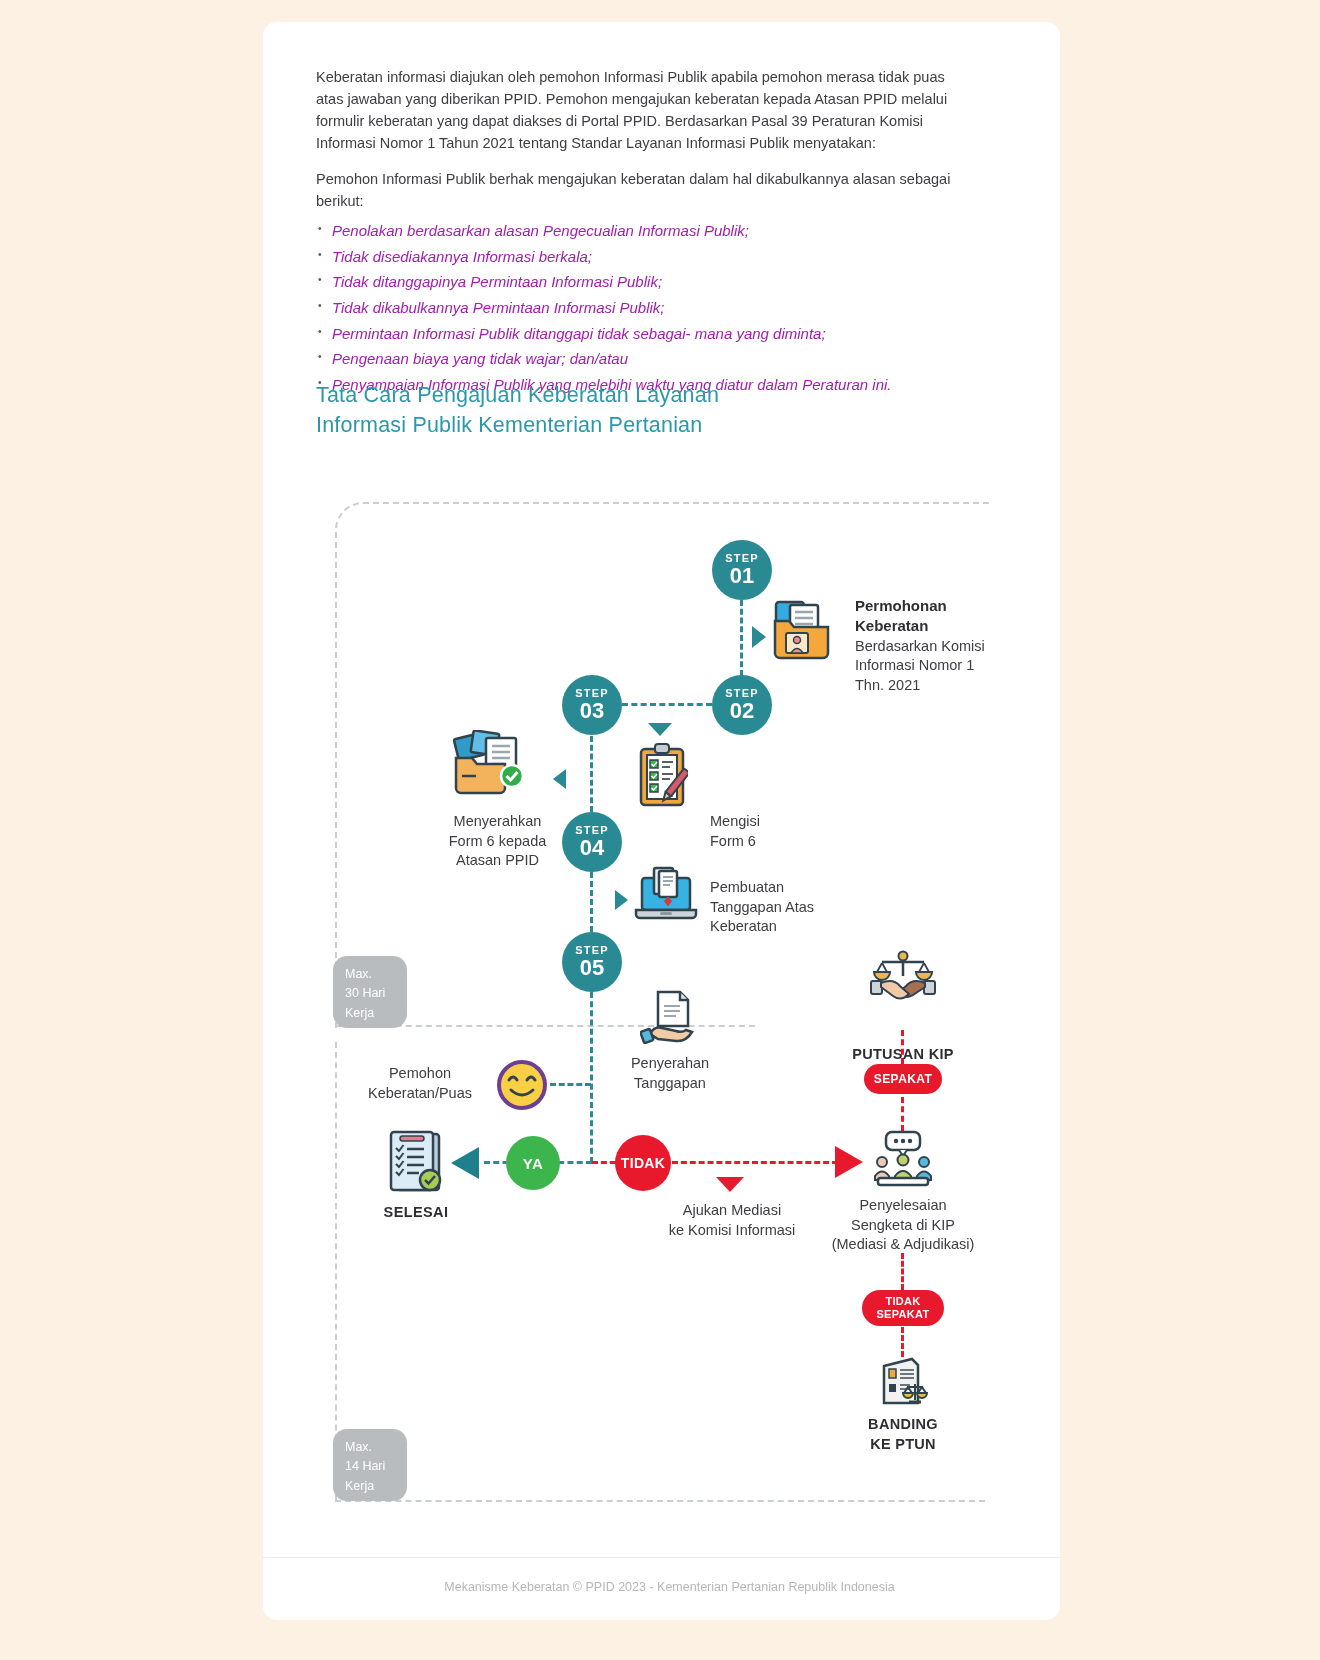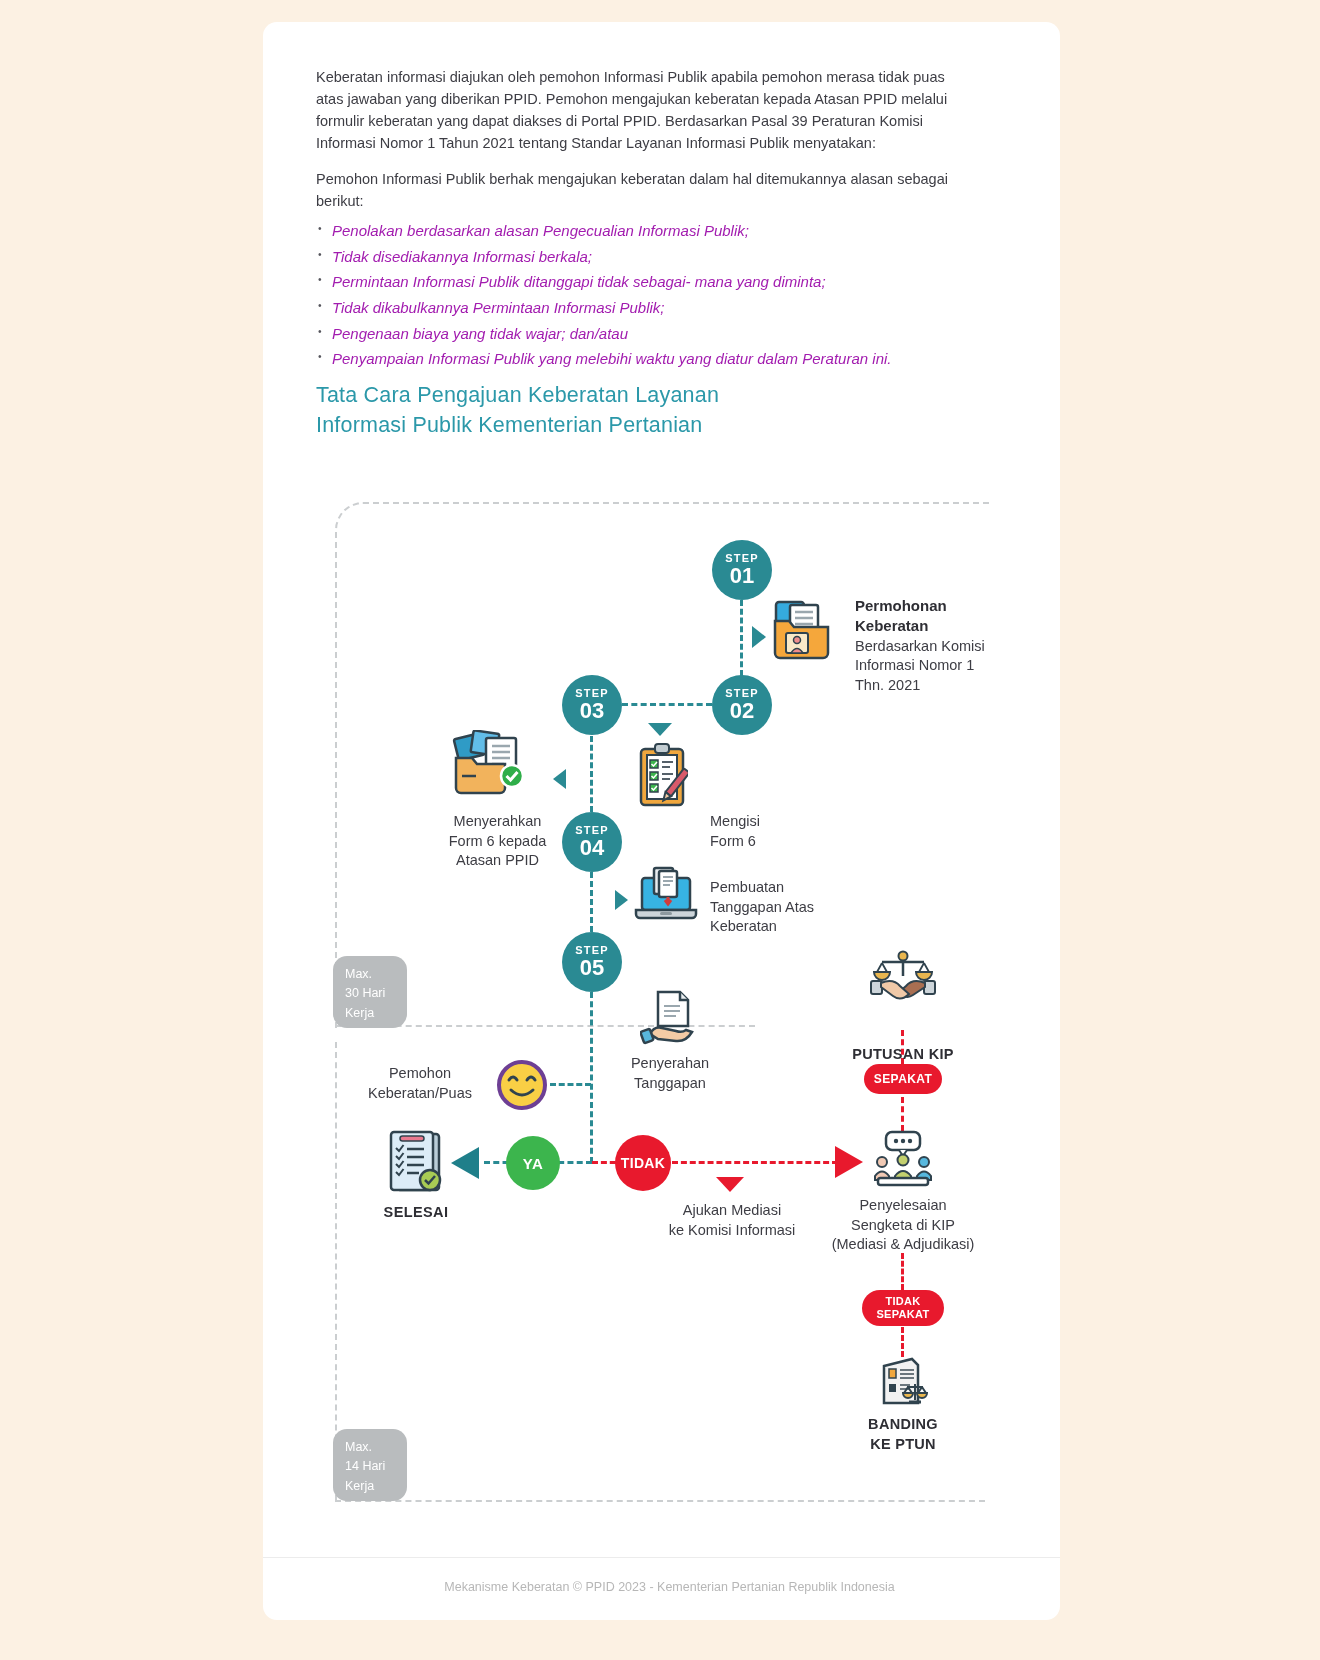--- a/index.html
+++ b/index.html
@@ -34,26 +34,27 @@
   .footer-divider{background:#ececec;}
   .footer-text{font-size:12.5px;color:#b7b7b7;text-align:center;margin-left:8px;}
 </style>
 </head>
 <body>
 
 <div class="page">
   <div class="card"></div>
 
   <div class="abs body-text" style="left:316px;top:66px;width:654px;">Keberatan informasi diajukan oleh pemohon Informasi Publik apabila pemohon merasa tidak puas atas jawaban yang diberikan PPID. Pemohon mengajukan keberatan kepada Atasan PPID melalui formulir keberatan yang dapat diakses di Portal PPID. Berdasarkan Pasal 39 Peraturan Komisi Informasi Nomor 1 Tahun 2021 tentang Standar Layanan Informasi Publik menyatakan:</div>
-  <div class="abs body-text" style="left:316px;top:168px;width:654px;">Pemohon Informasi Publik berhak mengajukan keberatan dalam hal ditemukannya alasan sebagai berikut:</div>
+  <div class="abs body-text" style="left:316px;top:168px;width:654px;">Pemohon Informasi Publik berhak mengajukan keberatan dalam hal dikabulkannya alasan sebagai berikut:</div>
   <ul class="abs bullets" style="left:316px;top:221px;width:654px;">
     <li>Penolakan berdasarkan alasan Pengecualian Informasi Publik;</li>
     <li>Tidak disediakannya Informasi berkala;</li>
+    <li>Tidak ditanggapinya Permintaan Informasi Publik;</li>
+    <li>Tidak dikabulkannya Permintaan Informasi Publik;</li>
     <li>Permintaan Informasi Publik ditanggapi tidak sebagai- mana yang diminta;</li>
-    <li>Tidak dikabulkannya Permintaan Informasi Publik;</li>
     <li>Pengenaan biaya yang tidak wajar; dan/atau</li>
     <li>Penyampaian Informasi Publik yang melebihi waktu yang diatur dalam Peraturan ini.</li>
   </ul>
   <div class="abs heading pre" style="left:316px;top:381px;width:660px;">Tata Cara Pengajuan Keberatan Layanan
 Informasi Publik Kementerian Pertanian</div>
 
   <div class="abs zone1"></div>
   <div class="abs gline" style="left:335px;top:1025px;width:420px;"></div>
   <div class="abs gvline" style="left:335px;top:1042px;height:459px;"></div>
   <div class="abs gline" style="left:335px;top:1500px;width:650px;"></div>

